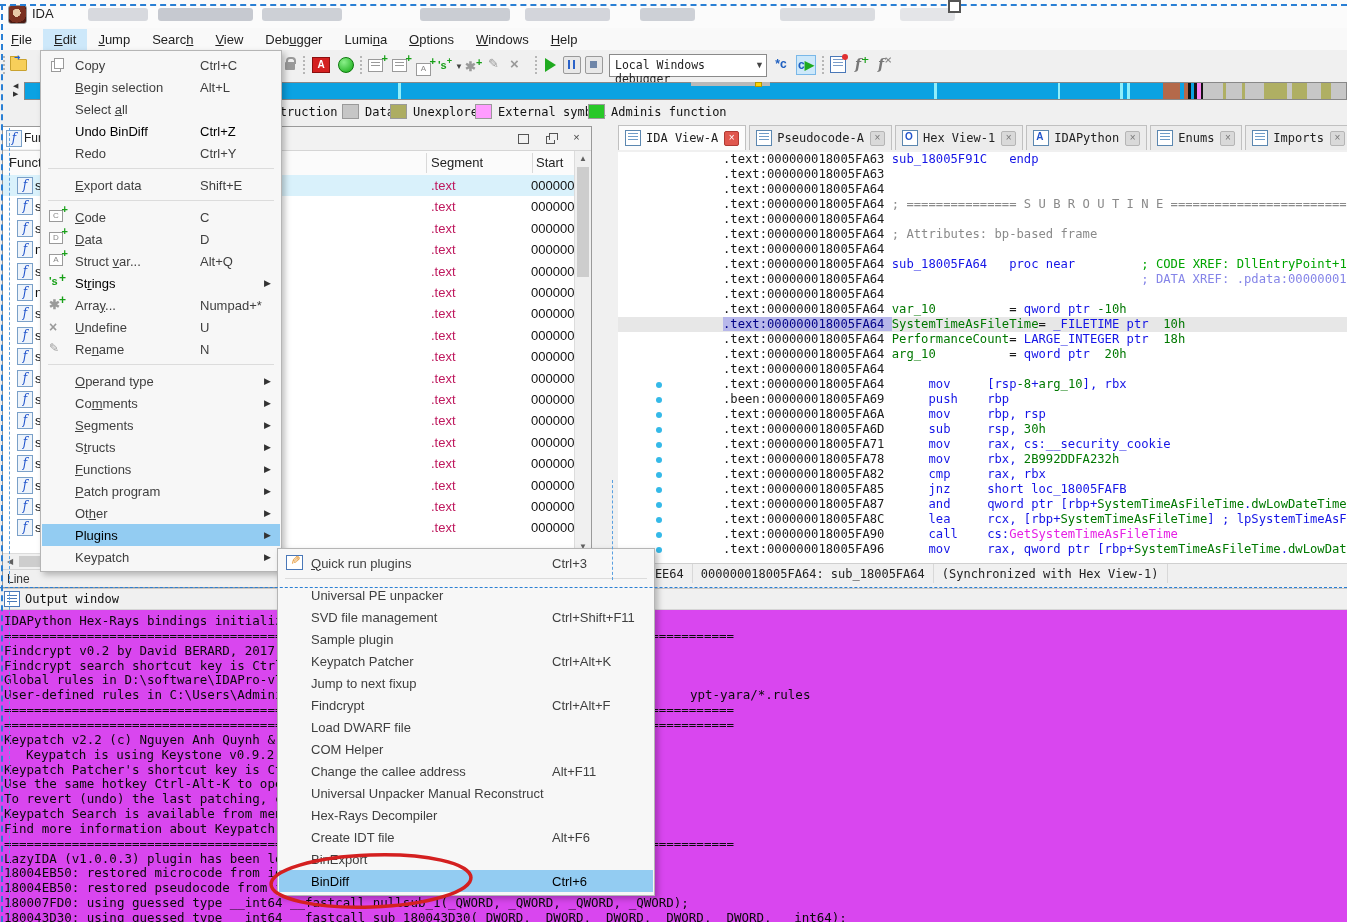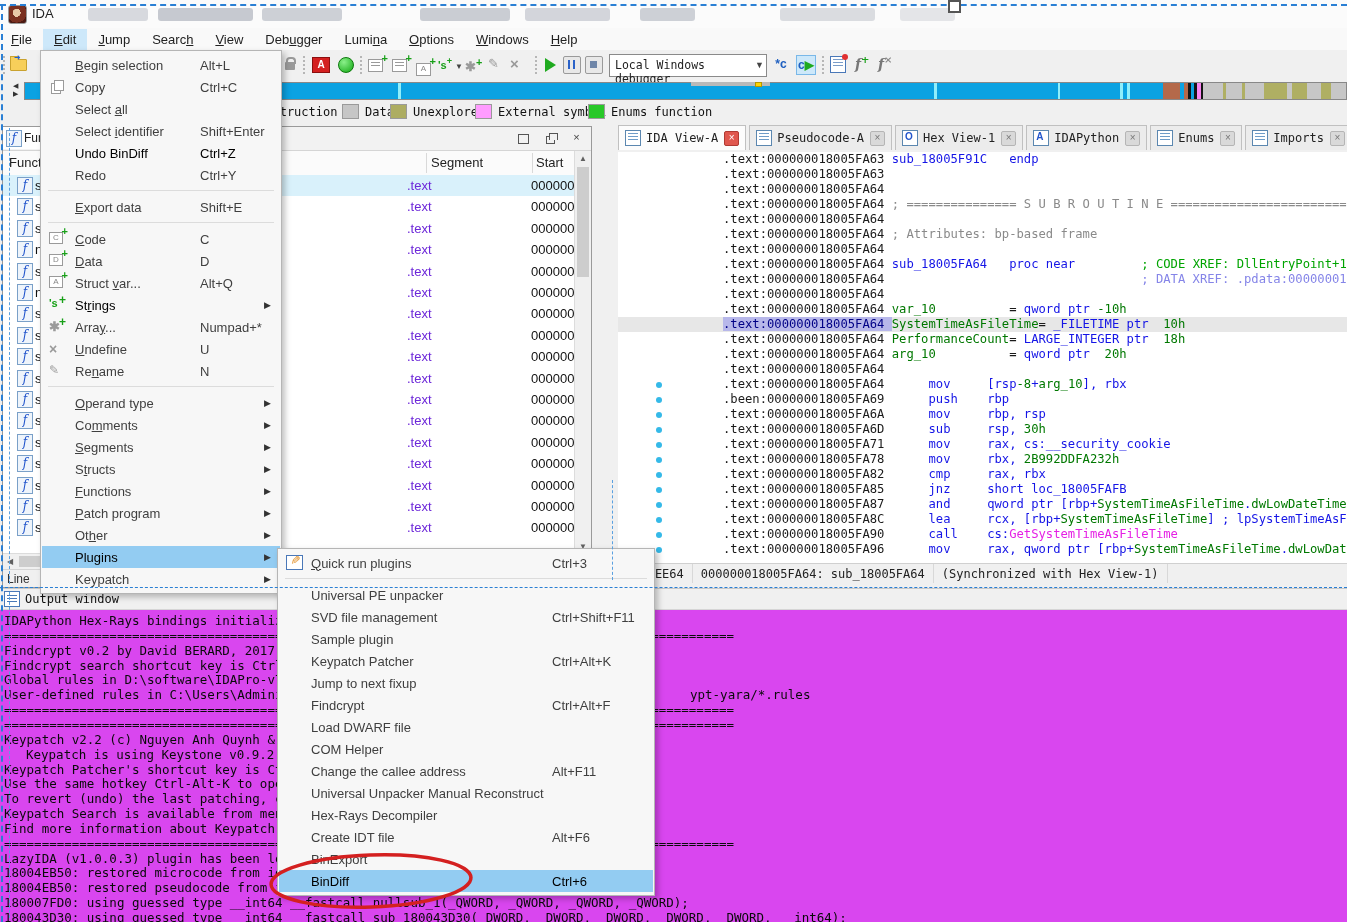--- a/index.html
+++ b/index.html
@@ -72,21 +72,21 @@
   .wc-restore{border:1px solid #555;width:7px;height:6px;top:9px;}
   .wc-restore:before{content:"";position:absolute;left:2px;top:-4px;width:7px;height:6px;border:1px solid #555;border-bottom:none;background:#f2f2f2;}
   #fn-header{position:absolute;left:0;top:24px;right:16px;height:24px;background:#fbfbfb;border-bottom:1px solid #d9d9d9;}
   #fn-header .hcell{position:absolute;top:4px;color:#222;}
   #fn-header .hsep{position:absolute;top:2px;width:1px;height:20px;background:#d9d9d9;}
   .fn-row{position:absolute;left:0;height:21px;width:572px;}
   .fn-row.sel{background:#d9f1fb;}
   .f-ic{position:absolute;left:14px;top:2px;width:14px;height:15px;border:1px solid #7aa0c8;background:#eef4fb;
         font-family:"DejaVu Serif",serif;font-style:italic;color:#2255cc;font-size:12px;text-align:center;line-height:15px;}
   .fn-name{position:absolute;left:32px;top:3px;color:#111;}
-  .fn-seg{position:absolute;left:404px;top:3px;color:#6d28d9;}
+  .fn-seg{position:absolute;left:428px;top:3px;color:#be185d;}
   .fn-start{position:absolute;left:528px;top:3px;color:#111;}
   #fn-vscroll{position:absolute;right:0;top:24px;width:16px;bottom:33px;background:#f0f0f0;border-left:1px solid #dcdcdc;}
   #fn-vscroll .thumb{position:absolute;left:2px;top:16px;width:12px;height:110px;background:#cdcdcd;}
   #fn-hscroll{position:absolute;left:0;bottom:18px;height:15px;right:16px;background:#f0f0f0;border-top:1px solid #dcdcdc;}
   #fn-hscroll .thumb{position:absolute;left:16px;top:2px;width:110px;height:11px;background:#cdcdcd;}
   .sarr{position:absolute;font-size:8px;color:#606060;}
   #fn-status{position:absolute;left:0;bottom:0;height:18px;right:0;background:#f0f0f0;border-top:1px solid #d5d5d5;
              font-size:12px;color:#333;padding:2px 0 0 4px;box-sizing:border-box;}
   #fn-dock-tab{position:absolute;left:2px;top:126px;width:86px;height:22px;background:#fff;border:1px solid #9a9a9a;border-bottom:none;overflow:hidden;z-index:2;}
   #fn-dock-tab .f-ic{left:3px;top:3px;}
@@ -273,21 +273,21 @@
       <div class="lg-item" style="left: 390px;">
         <span class="lg-sw" style="background: rgb(173, 173, 98);"></span>
         <span>Unexplored</span>
       </div>
       <div class="lg-item" style="left: 475px;">
         <span class="lg-sw" style="background: rgb(255, 156, 255);"></span>
         <span>External symbol</span>
       </div>
       <div class="lg-item" style="left: 588px;">
         <span class="lg-sw" style="background: rgb(40, 200, 40);"></span>
-        <span>Enums function</span>
+        <span>Adminis function</span>
       </div>
     </div>
 
   <div id="fn-win">
     <div id="fn-title">
       <div class="wc wc-max" style="right:62px"></div>
       <div class="wc wc-restore" style="right:36px"></div>
       <div class="wc" style="right:8px">×</div>
     </div>
     <div id="fn-header">
@@ -512,34 +512,30 @@
       <div class="oline" style="top: 246.75px;">=================================================================================================</div>
       <div class="oline" style="top: 261.6px;">LazyIDA (v1.0.0.3) plugin has been loa</div>
       <div class="oline" style="top: 276.45px;">18004EB50: restored microcode from idb</div>
       <div class="oline" style="top: 291.3px;">18004EB50: restored pseudocode from id</div>
       <div class="oline" style="top: 306.15px;">180007FD0: using guessed type __int64 __fastcall nullsub_1(_QWORD, _QWORD, _QWORD, _QWORD);</div>
       <div class="oline" style="top: 321px;">180043D30: using guessed type __int64 __fastcall sub_180043D30(_DWORD, _DWORD, _DWORD, _DWORD, _DWORD, __int64);</div>
     </div>
 
   <div id="edit-menu" class="menu">
       <div class="menu-item">
-        <span class="mi-label"><span class="ul">B</span>egin selection</span>
-        <span class="mi-shortcut">Alt+L</span>
-      </div>
-      <div class="menu-item">
         <span class="mi-icon mi-copy"></span>
         <span class="mi-label">Copy</span>
         <span class="mi-shortcut">Ctrl+C</span>
       </div>
       <div class="menu-item">
+        <span class="mi-label"><span class="ul">B</span>egin selection</span>
+        <span class="mi-shortcut">Alt+L</span>
+      </div>
+      <div class="menu-item">
         <span class="mi-label">Select <span class="ul">a</span>ll</span>
-      </div>
-      <div class="menu-item">
-        <span class="mi-label">Select <span class="ul">i</span>dentifier</span>
-        <span class="mi-shortcut">Shift+Enter</span>
       </div>
       <div class="menu-item strong">
         <span class="mi-label">Undo BinDiff</span>
         <span class="mi-shortcut">Ctrl+Z</span>
       </div>
       <div class="menu-item">
         <span class="mi-label">Redo</span>
         <span class="mi-shortcut">Ctrl+Y</span>
       </div>
       <div class="menu-sep"></div>

